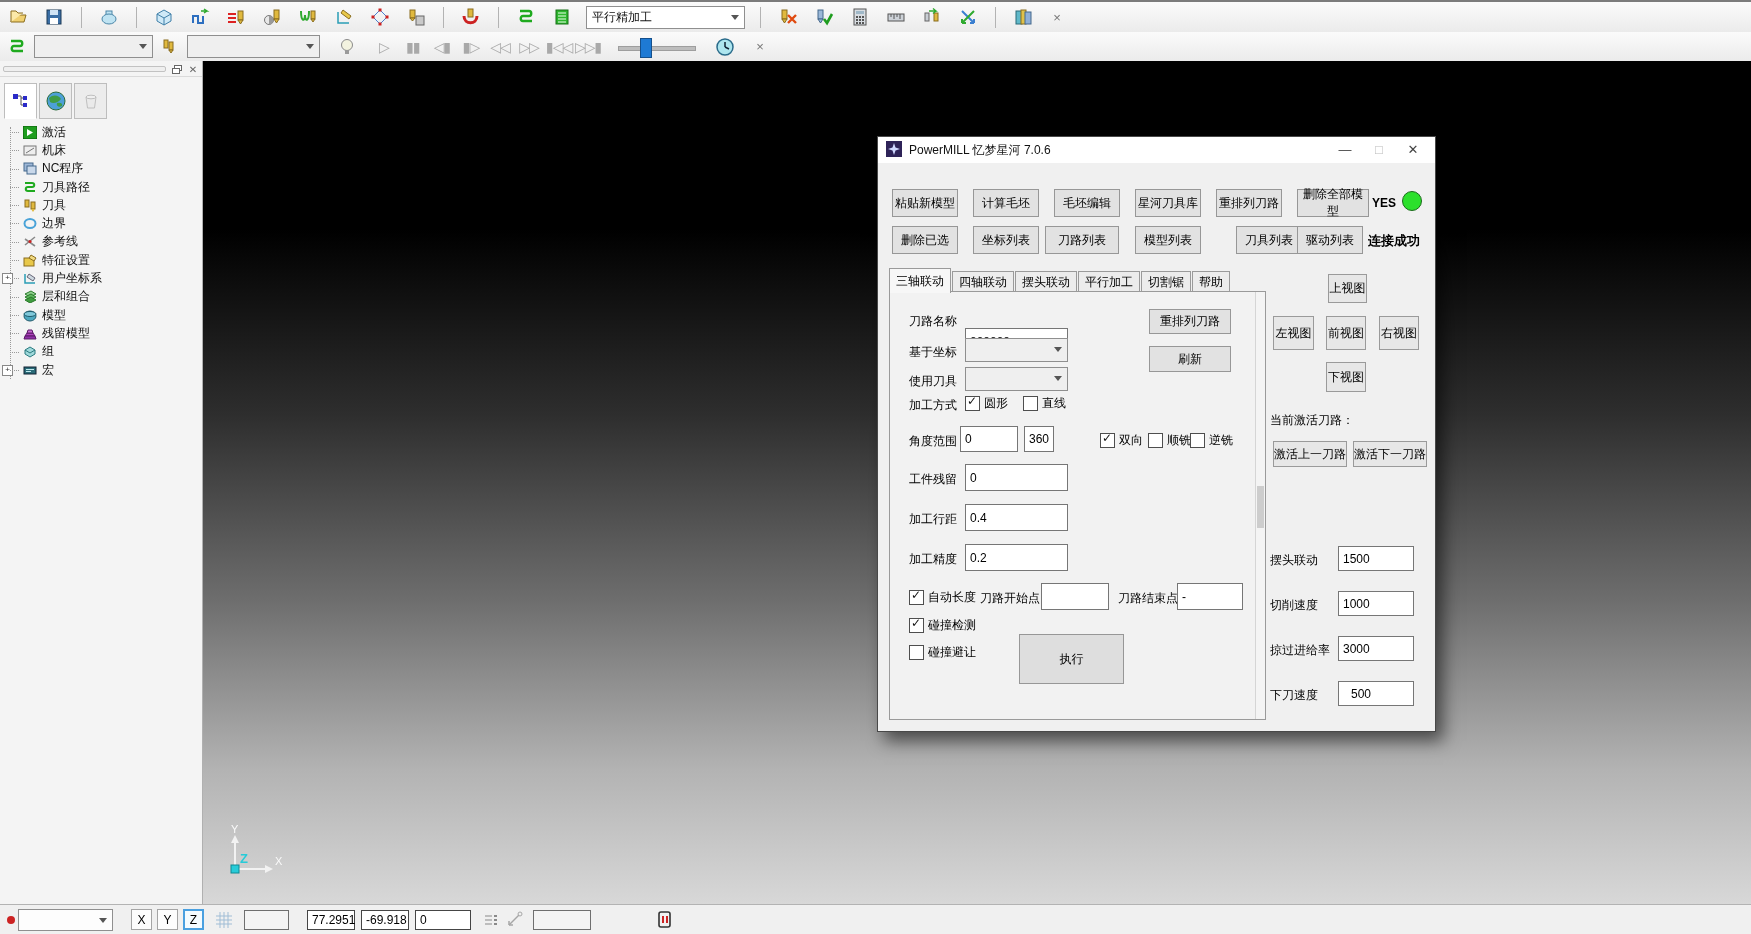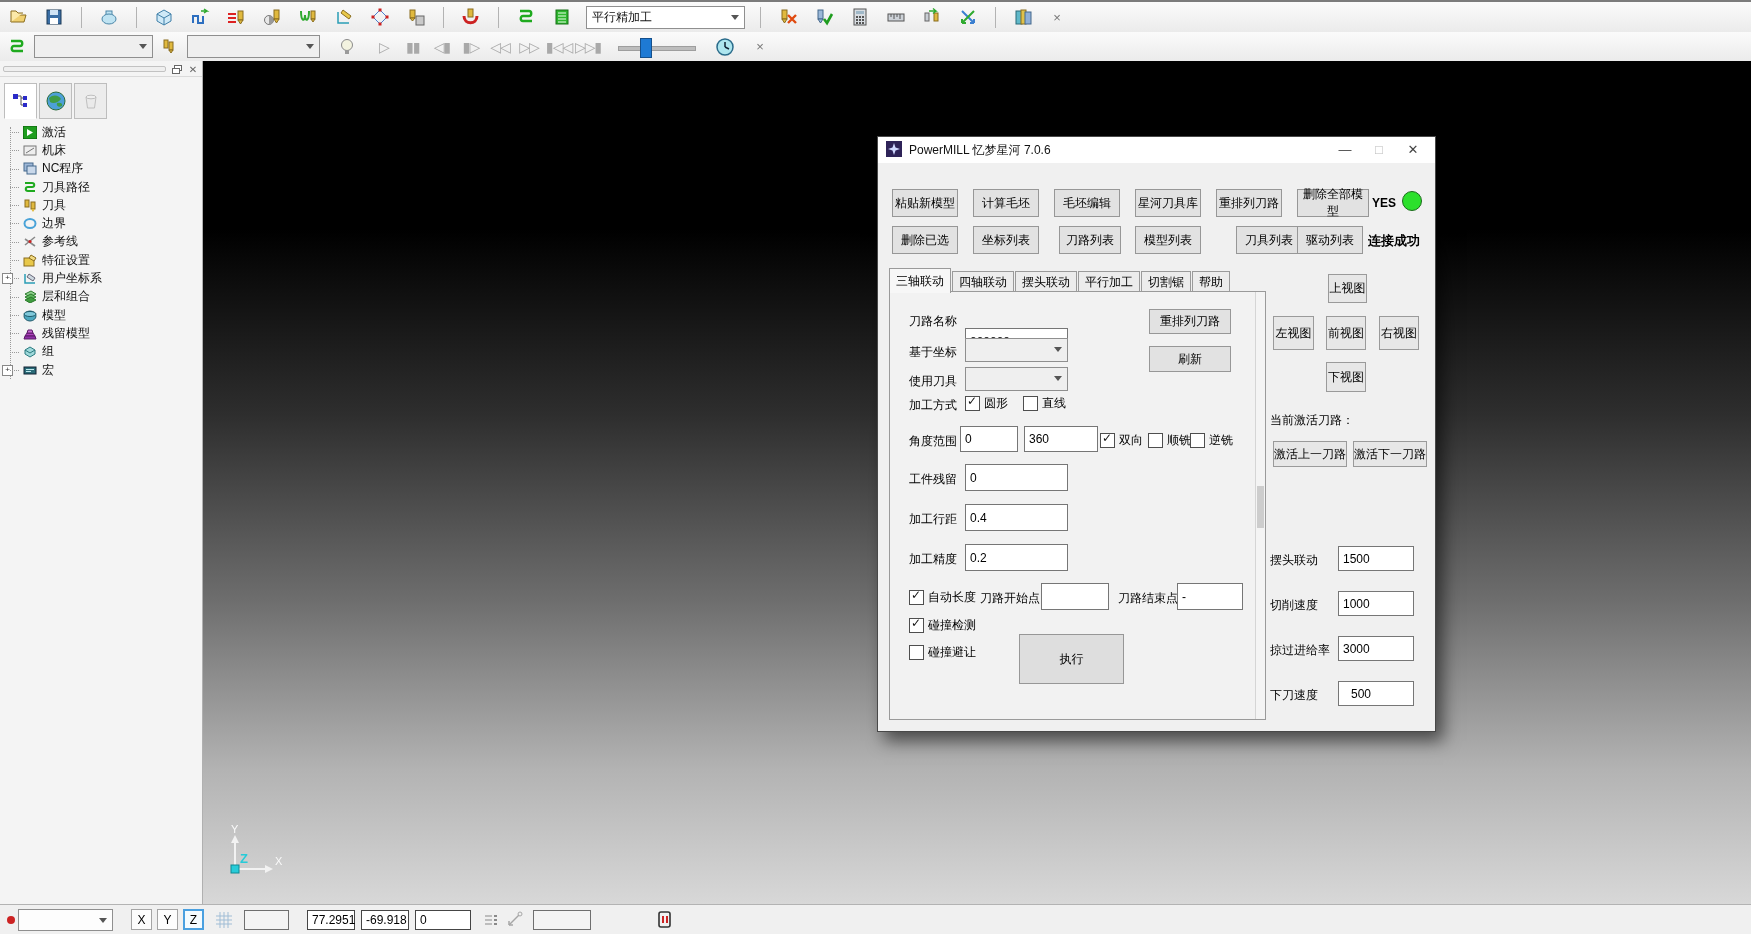--- a/index.html
+++ b/index.html
@@ -533,21 +533,21 @@
     <button class="act" style="left:95px;top:52px;width:66px">计算毛坯</button>
     <button class="act" style="left:176px;top:52px;width:66px">毛坯编辑</button>
     <button class="act" style="left:257px;top:52px;width:66px">星河刀具库</button>
     <button class="act" style="left:338px;top:52px;width:66px">重排列刀路</button>
     <button class="act" style="left:419px;top:52px;width:72px">删除全部模型</button>
     <span class="flabel magenta" style="left:494px;top:59px">YES</span>
     <span id="conn-led"></span>
 
     <button class="act" style="left:14px;top:89px;width:66px">删除已选</button>
     <button class="act" style="left:95px;top:89px;width:66px">坐标列表</button>
-    <button class="act" style="left:181px;top:89px;width:62px">刀路列表</button>
+    <button class="act" style="left:167px;top:89px;width:74px">刀路列表</button>
     <button class="act" style="left:257px;top:89px;width:66px">模型列表</button>
     <button class="act" style="left:358px;top:89px;width:66px">刀具列表</button>
     <button class="act" style="left:419px;top:89px;width:66px">驱动列表</button>
     <span class="flabel magenta" style="left:490px;top:95px;font-size:13px">连接成功</span>
 
     <div id="dlg-tabs">
       <div class="dtab active">三轴联动</div>
       <div class="dtab">四轴联动</div>
       <div class="dtab">摆头联动</div>
       <div class="dtab">平行加工</div>
@@ -578,21 +578,21 @@
           <span class="box"></span>
           <span>圆形</span>
         </span>
       <span class="cb" style="left:133px;top:103px">
           <span class="box"></span>
           <span>直线</span>
         </span>
 
       <span class="flabel" style="left:19px;top:141px">角度范围</span>
       <input class="txt" style="left: 70px; top: 134px; width: 58px; height: 26px;" value="0">
-      <input class="txt" style="left: 134px; top: 134px; width: 74px; height: 26px;" value="360">
+      <input class="txt" style="left: 134px; top: 134px; width: 30px; height: 26px;" value="360">
       <span class="cb checked" style="left:210px;top:140px">
           <span class="box"></span>
           <span>双向</span>
         </span>
       <span class="cb" style="left:258px;top:140px">
           <span class="box"></span>
           <span>顺铣</span>
         </span>
       <span class="cb" style="left:300px;top:140px">
           <span class="box"></span>

